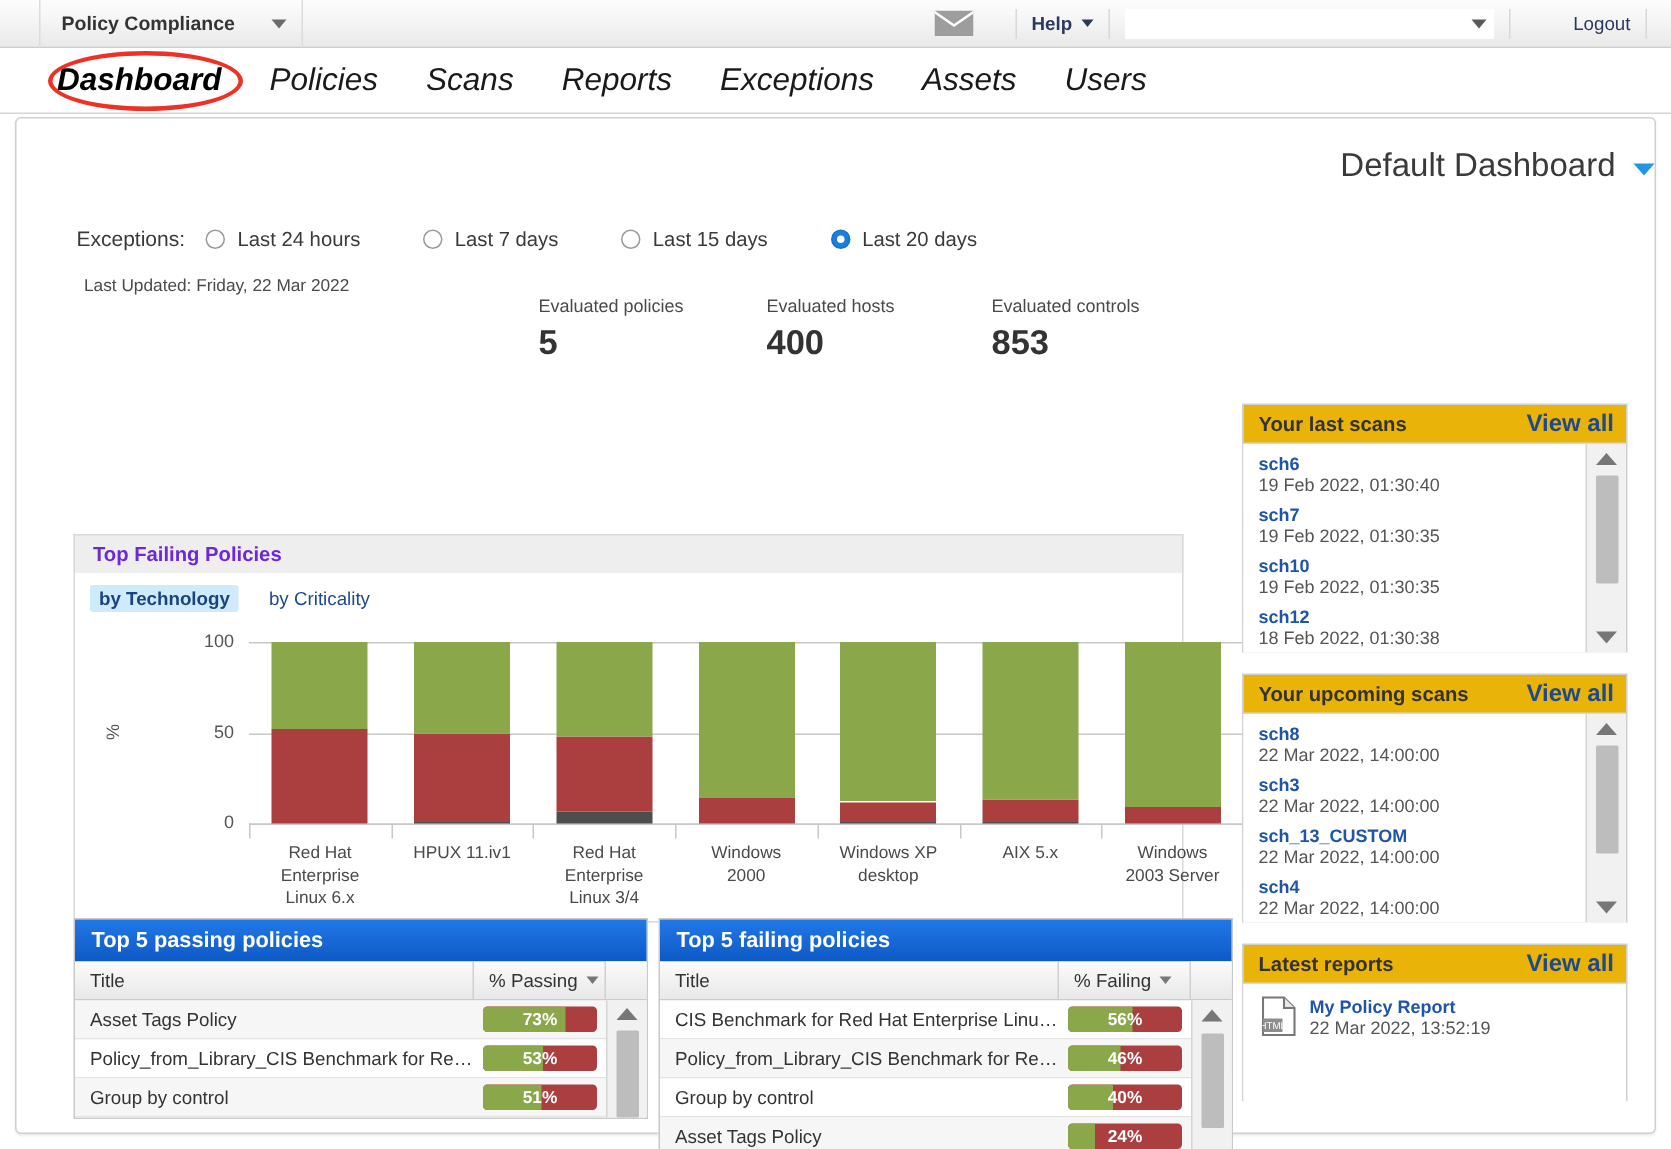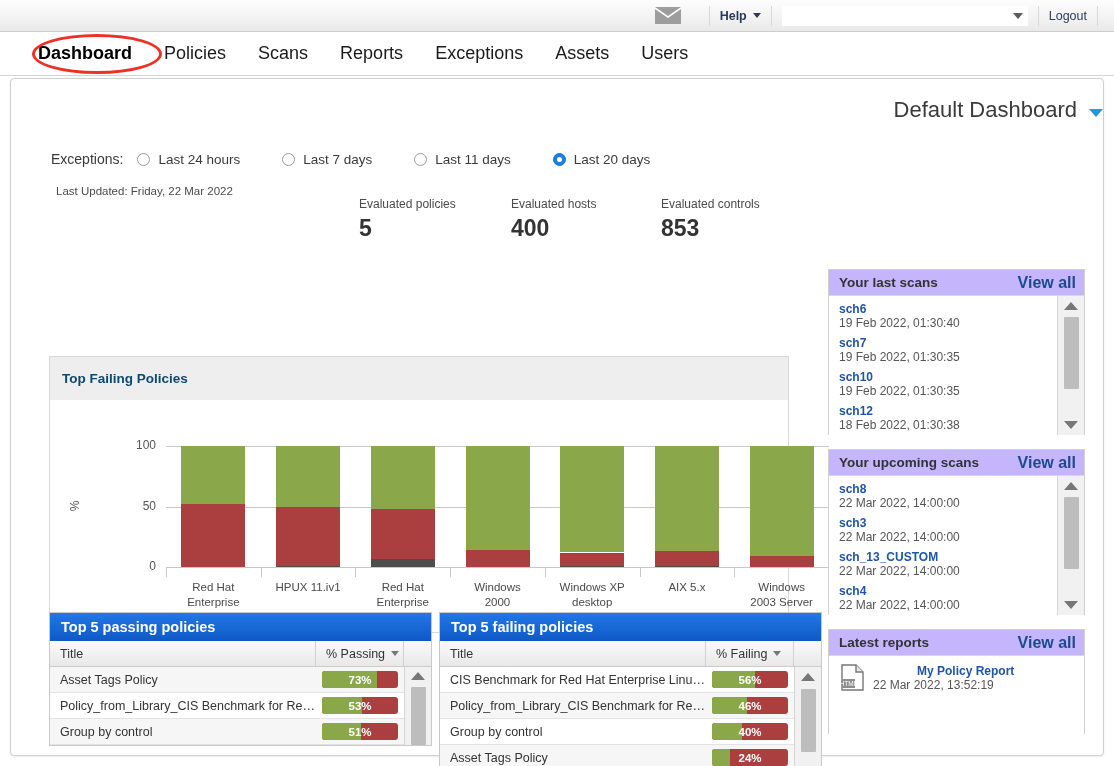--- a/index.html
+++ b/index.html
@@ -37,30 +37,30 @@
   .hdr-sep { width:1px;height:20px;background:#d8d8d8;margin:0 10px; }
   .help-link { font-size:12.5px;color:#2b3a5c;display:flex;align-items:center;cursor:pointer;font-weight:bold;}
   .help-caret { width:0;height:0;margin-left:6px;
     border-left:4.5px solid transparent;border-right:4.5px solid transparent;border-top:5.5px solid #2b3a5c;}
   .user-select {
     width:246px;height:20px;background:#fff;border:1px solid #fff;
     display:flex;align-items:center;justify-content:flex-end;cursor:pointer;
   }
   .sel-caret { width:0;height:0;margin-right:4px;
     border-left:5px solid transparent;border-right:5px solid transparent;border-top:6px solid #5a5a5a;}
-  .logout-link { font-size:12.5px;color:#2b3a5c;cursor:pointer;font-weight:normal;}
+  .logout-link { font-size:12.5px;color:#2b3a5c;cursor:pointer;font-weight:normal;margin-left:32px;}
 
   
   .navbar {
     height:44px;width:100%;background:#fff;
     border-bottom:1px solid #d5d5d5;
     display:flex;align-items:center;padding-left:38px;position:relative;
   }
   .nav-item {
-    font-size:18px;color:#1a1a1a;margin-right:32px;cursor:pointer;white-space:nowrap;
+    font-size:21px;color:#1a1a1a;margin-right:32px;cursor:pointer;white-space:nowrap;font-style:italic;
   }
   .nav-item.active { font-weight:bold;color:#000; }
   .nav-ellipse {
     position:absolute;left:32px;top:2px;width:130px;height:40px;
     border:3px solid #ee3124;border-radius:50%;
     pointer-events:none;
   }
 
   
   .page {
@@ -93,22 +93,22 @@
   .meta-row { position:relative;height:62px;margin-top:14px; }
   .last-updated { position:absolute;left:45px;top:4px;font-size:11.5px;color:#4a4a4a; }
   .stat { position:absolute;top:16px; }
   .stat .lbl { font-size:12px;color:#4a4a4a; }
   .stat .val { font-size:23px;font-weight:bold;color:#333;margin-top:4px; }
 
   
   .chart-panel { position:absolute;left:38px;top:277px;width:740px; }
   .panel-head-gray {
     background:#eeeeee;border:1px solid #d8d8d8;border-bottom:none;
-    height:44px;display:flex;align-items:center;padding-left:12px;
-    font-size:13.5px;font-weight:bold;color:#0c4a6e;
+    height:26px;display:flex;align-items:center;padding-left:12px;
+    font-size:13.5px;font-weight:bold;color:#6d28d9;
   }
   .chart-body { border:1px solid #d8d8d8;border-top:none;background:#fff;height:233px;position:relative; }
   .chart-tabs { display:flex;align-items:center;padding:8px 0 0 10px; }
   .chart-tab { font-size:12.5px;color:#1e4a8c;padding:2px 6px;margin-right:14px;cursor:pointer;font-weight:normal;}
   .chart-tab.active { background:#cfeafc;font-weight:bold;color:#19447e;border-radius:2px; }
 
   .plot { position:absolute;left:0;top:34px;width:740px;height:196px; }
   .ytick { position:absolute;font-size:12px;color:#555;text-align:right;width:34px; }
   .gridline { position:absolute;height:1px;background:#c8c8c8; }
   .axis-line { position:absolute;background:#c8c8c8; }
@@ -165,41 +165,45 @@
     display:flex;flex-direction:column;align-items:center;
   }
   .vs-arrow { width:27px;height:20px;display:flex;align-items:center;justify-content:center;cursor:pointer;}
   .vs-arrow .tri-up { width:0;height:0;border-left:7px solid transparent;border-right:7px solid transparent;border-bottom:8px solid #777;}
   .vs-arrow .tri-dn { width:0;height:0;border-left:7px solid transparent;border-right:7px solid transparent;border-top:8px solid #777;}
   .vs-thumb { width:15px;background:#bdbdbd;border-radius:1px; }
 
   
   .widget { position:absolute;left:817px;width:257px;border:1px solid #d0d0d0;background:#fff; }
   .widget-head {
-    height:26px;background:#c4b5fd;border-bottom:1px solid #d8d8d8;
+    height:26px;background:#eab308;border-bottom:1px solid #d8d8d8;
     display:flex;align-items:center;padding:0 8px 0 10px;
   }
   .widget-title { font-size:13.5px;font-weight:bold;color:#333; }
   .view-all { margin-left:auto;font-size:16px;color:#1e4a8c;cursor:pointer;font-weight:bold; }
   .widget-body { position:relative;overflow:hidden;background:#fff; }
   .scan-list { padding:6px 0 0 10px; }
   .scan-item { margin-bottom:5px; }
   .scan-name { font-size:12px;color:#1e55a8;font-weight:bold;cursor:pointer;line-height:14px;}
   .scan-date { font-size:12px;color:#555;line-height:15px; }
   .report-item { display:flex;align-items:flex-start;padding:8px 0 0 12px; }
   .report-text { margin-left:8px; }
-  .report-name { font-size:12px;color:#1e55a8;font-weight:bold;cursor:pointer;line-height:14px;margin-left:44px; }
+  .report-name { font-size:12px;color:#1e55a8;font-weight:bold;cursor:pointer;line-height:14px; }
   .report-date { font-size:12px;color:#555;line-height:15px; }
 </style>
 </head>
 <body>
 
 <div class="app">
 
   <div class="topbar">
+    <div class="module-select">
+      <span class="module-name">Policy Compliance</span>
+      <span class="caret"></span>
+    </div>
 
     <div class="topbar-right">
       <span class="mail-icon">
         <svg width="26" height="17" viewBox="0 0 26 17">
           <rect x="0" y="0" width="26" height="17" fill="#9d9d9d"></rect>
           <path d="M0 0 L13 9 L26 0 L26 2 L13 11 L0 2 Z" fill="#ffffff"></path>
         </svg>
       </span>
       <span class="hdr-sep"></span>
       <span class="help-link">
@@ -241,21 +245,21 @@
       <span class="radio-opt">
         <span class="radio"></span>
         <span class="radio-label">Last 24 hours</span>
       </span>
       <span class="radio-opt">
         <span class="radio"></span>
         <span class="radio-label">Last 7 days</span>
       </span>
       <span class="radio-opt">
         <span class="radio"></span>
-        <span class="radio-label">Last 11 days</span>
+        <span class="radio-label">Last 15 days</span>
       </span>
       <span class="radio-opt">
         <span class="radio on"></span>
         <span class="radio-label">Last 20 days</span>
       </span>
     </div>
 
     <div class="meta-row">
       <span class="last-updated">Last Updated: Friday, 22 Mar 2022</span>
 
@@ -269,20 +273,24 @@
       </span>
       <span class="stat" style="left:650px;">
         <span class="lbl" style="display:block;">Evaluated controls</span>
         <span class="val" style="display:block;">853</span>
       </span>
     </div>
 
     <div class="chart-panel">
       <div class="panel-head-gray">Top Failing Policies</div>
       <div class="chart-body">
+        <div class="chart-tabs">
+          <span class="chart-tab active">by Technology</span>
+          <span class="chart-tab">by Criticality</span>
+        </div>
         <div class="plot" id="plot">
             <div class="gridline" style="left: 116px; top: 133px; width: 663px;"></div>
             <div class="ytick" style="left: 72px; top: 125px;">0</div>
             <div class="gridline" style="left: 116px; top: 72.5px; width: 663px;"></div>
             <div class="ytick" style="left: 72px; top: 64.5px;">50</div>
             <div class="gridline" style="left: 116px; top: 12px; width: 663px;"></div>
             <div class="ytick" style="left: 72px; top: 4px;">100</div>
             <div style="position: absolute; left: 20px; top: 64.5px; font-size: 12px; color: rgb(85, 85, 85); transform: rotate(-90deg);">%</div>
             <div class="axis-line" style="left: 116px; top: 133px; width: 663px; height: 1px;"></div>
             <div class="tickmark" style="left: 116px; top: 133px; height: 10px;"></div>

